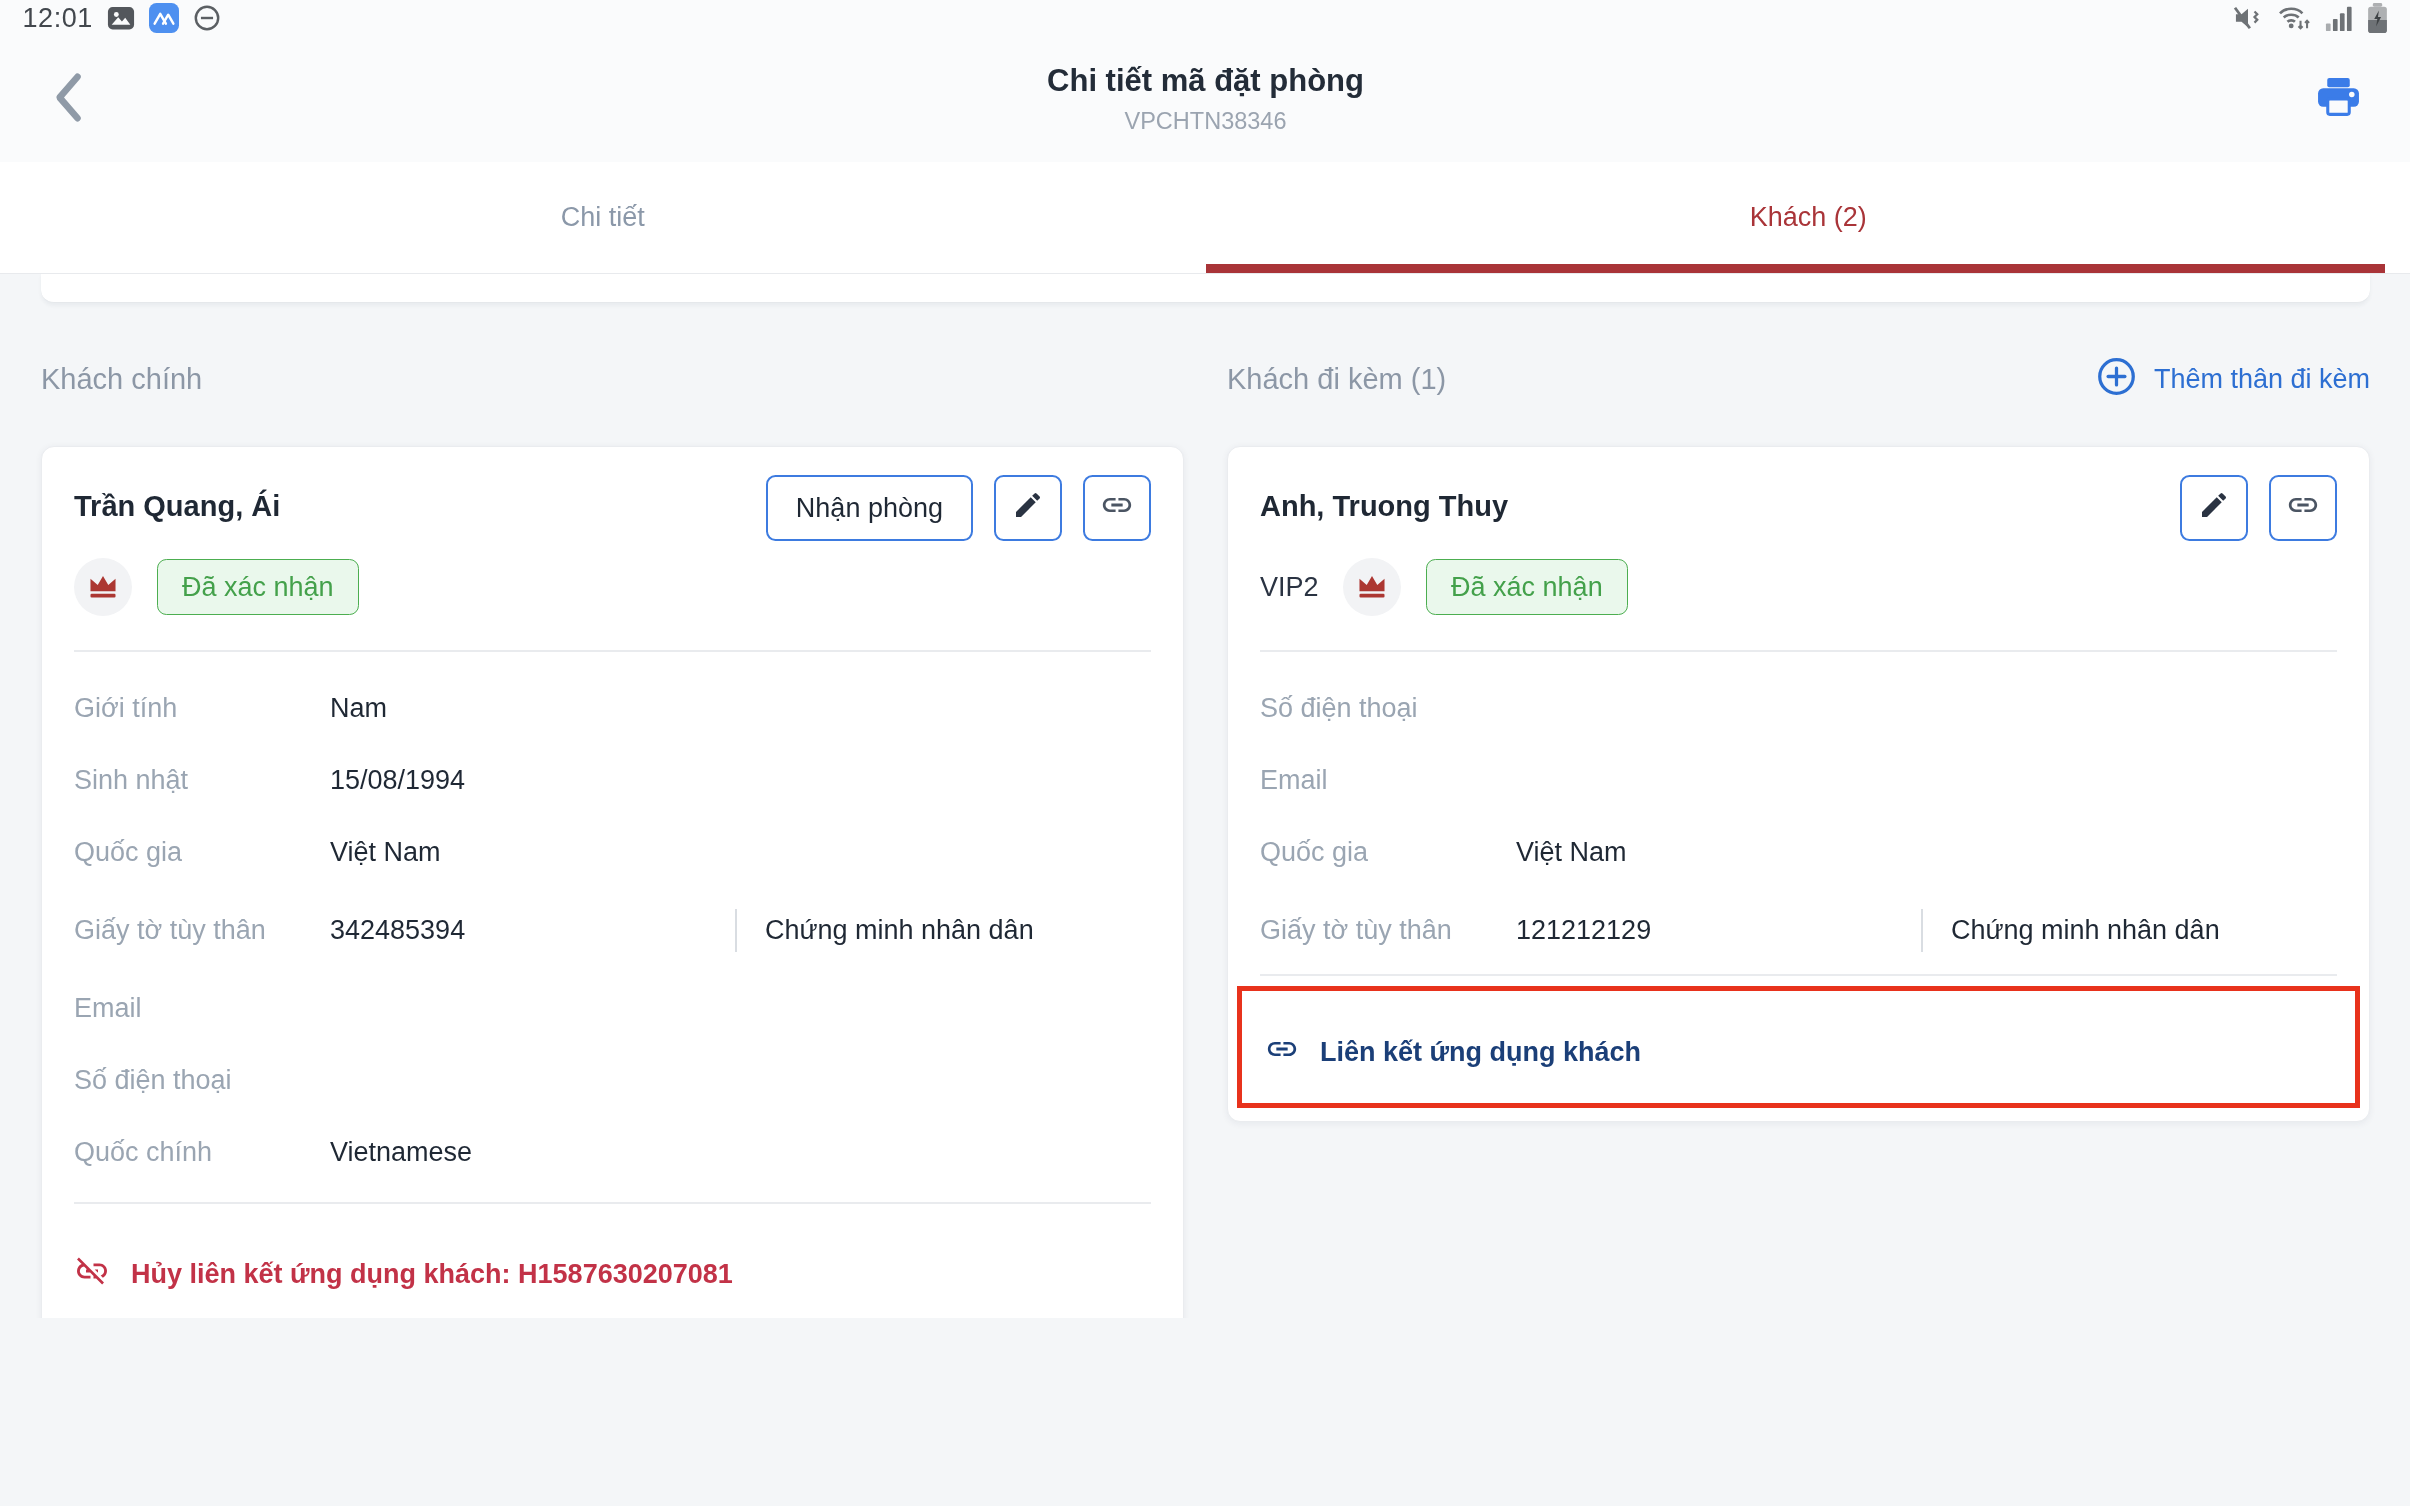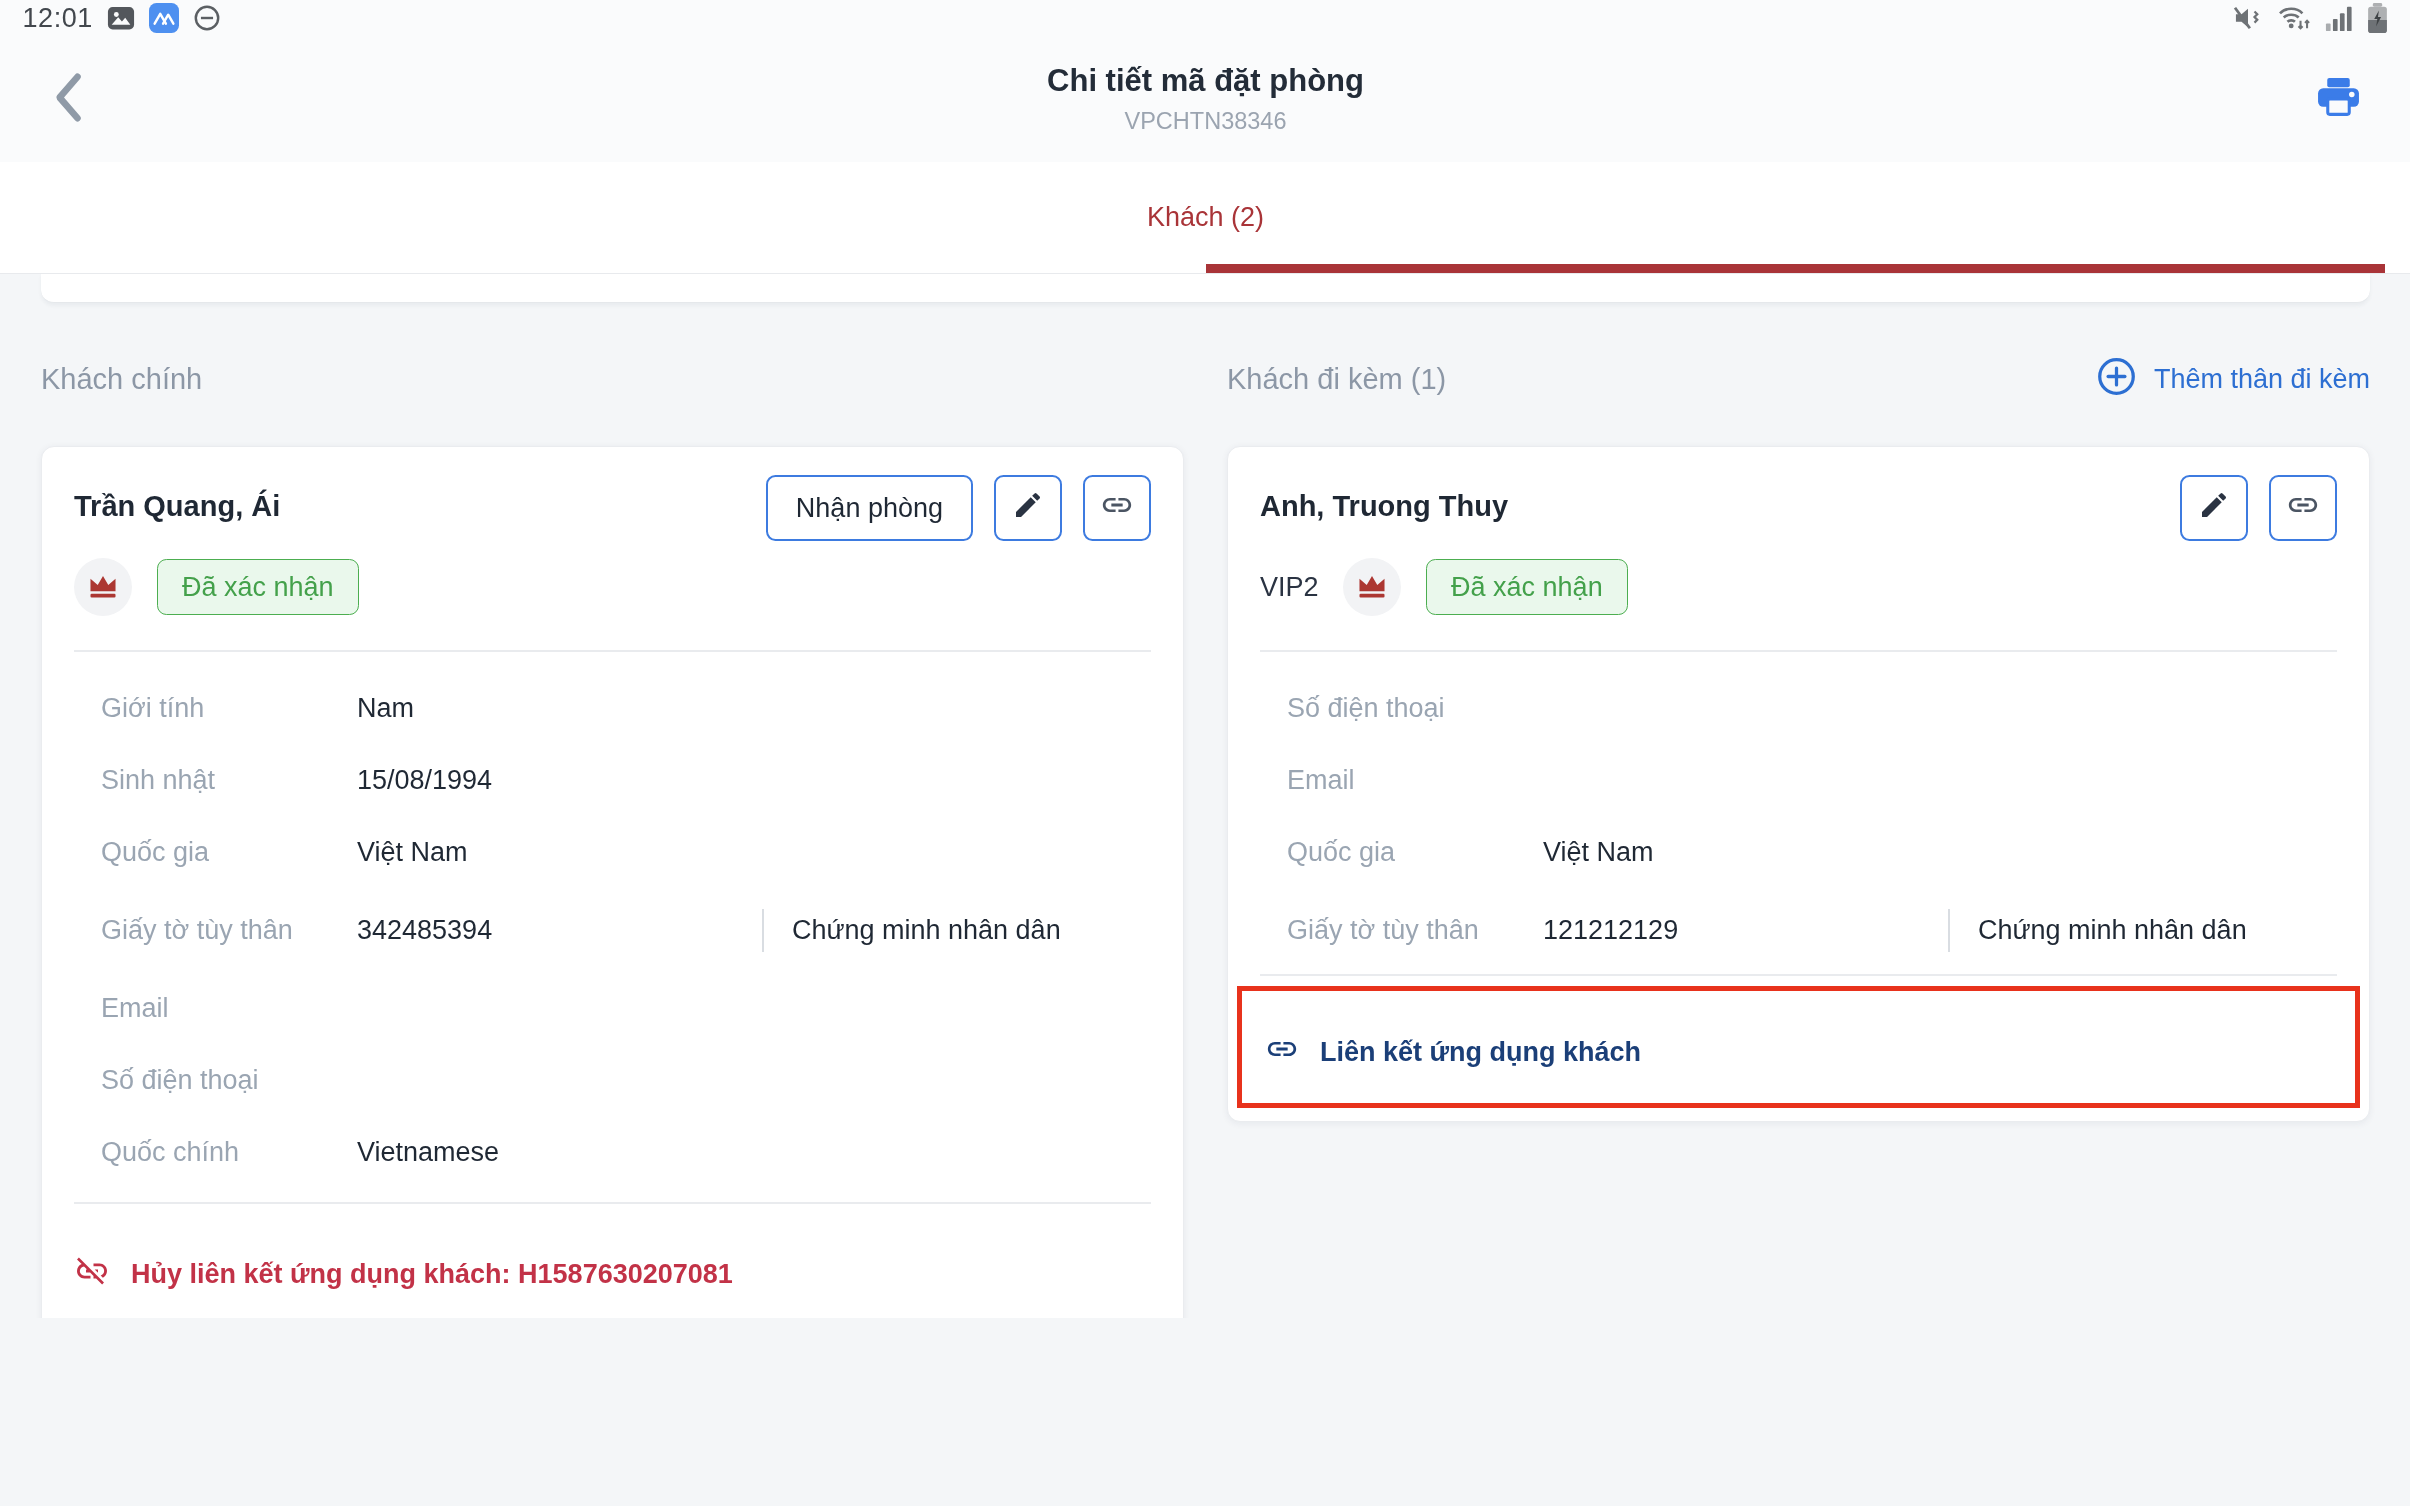--- a/index.html
+++ b/index.html
@@ -45,21 +45,21 @@
   .btn-icon{width:68px;padding:0;}
 
   .badge-row{display:flex;align-items:center;gap:24.5px;margin-top:17px;}
   .vip-label{font-size:27px;color:#2A3342;}
   .crown-wrap{width:58px;height:58px;border-radius:50%;background:#F2F3F5;display:flex;align-items:center;justify-content:center;}
   .status-badge{background:#EAF8EC;border:1.9px solid #4CAE50;color:#44A14B;font-size:27px;border-radius:9.4px;padding:11.3px 24.5px;}
 
   .divider{height:1.9px;background:#E9EBEE;margin-top:34px;}
   .divider.tight{margin-top:22.6px;}
 
-  .field-row{display:flex;align-items:center;margin-top:41px;min-height:27px;margin-left:27px;}
+  .field-row{display:flex;align-items:center;margin-top:41px;min-height:27px;}
   .f-label{width:256px;flex-shrink:0;color:#9AA5B2;font-size:27px;}
   .f-value{color:#1F2834;font-size:27px;}
   .f-value.w-fixed{width:405px;flex-shrink:0;}
   .v-sep{width:1.9px;height:43px;background:#D9DDE2;margin-right:28px;flex-shrink:0;}
   .f-extra{color:#1F2834;font-size:27px;}
 
   .unlink-row{display:flex;align-items:center;gap:21px;margin-top:49px;color:#C23247;font-size:27px;font-weight:600;cursor:pointer;}
 
   .annotation-box{border:5.6px solid #E8321C;margin:9.4px -22.6px 0;padding:41px 22.6px 30px;}
   .link-app-row{display:flex;align-items:center;gap:21px;color:#1B3F78;font-size:27px;font-weight:700;cursor:pointer;}
@@ -156,20 +156,21 @@
             <rect x="11" y="1" width="22" height="9" rx="2" fill="#3B7CE8"></rect>
             <rect x="2" y="11" width="40" height="18" rx="5" fill="#3B7CE8"></rect>
             <circle cx="35" cy="17" r="2.7" fill="#FAFBFC"></circle>
             <rect x="11.5" y="21.5" width="21" height="15" rx="2" fill="#FAFBFC" stroke="#3B7CE8" stroke-width="3"></rect>
           </svg>
       </span>
     </div>
   </div>
 
   <div class="tab-bar">
+    <div class="tab tab-inactive">Chi tiết</div>
     <div class="tab tab-active">Khách (2)</div>
     <div class="tab-underline"></div>
   </div>
 
   <div class="content">
     <div class="card-remnant"></div>
 
     <div class="columns">
 
       <div>

